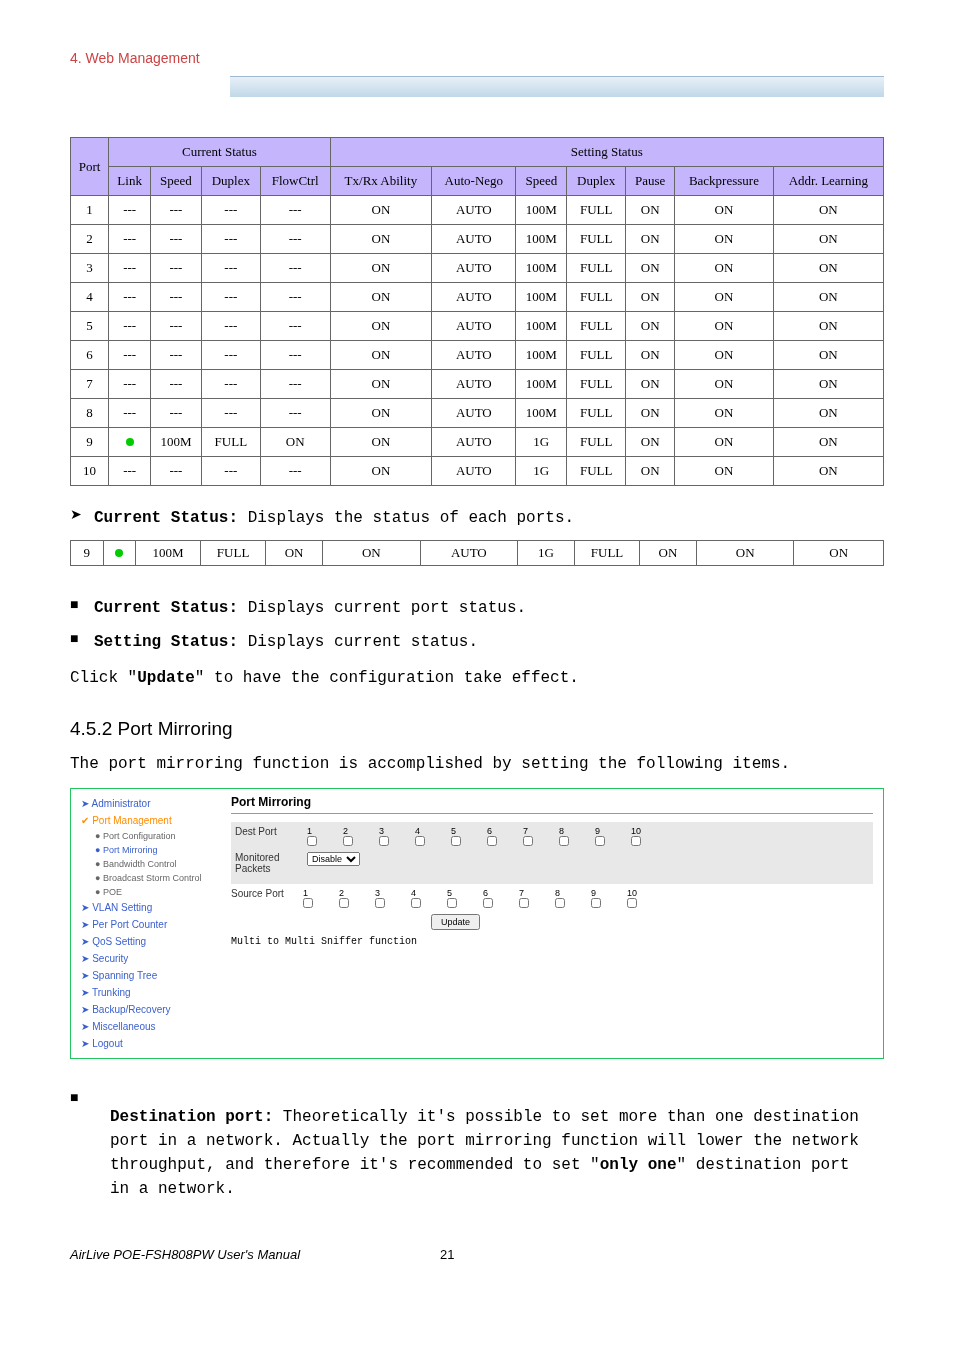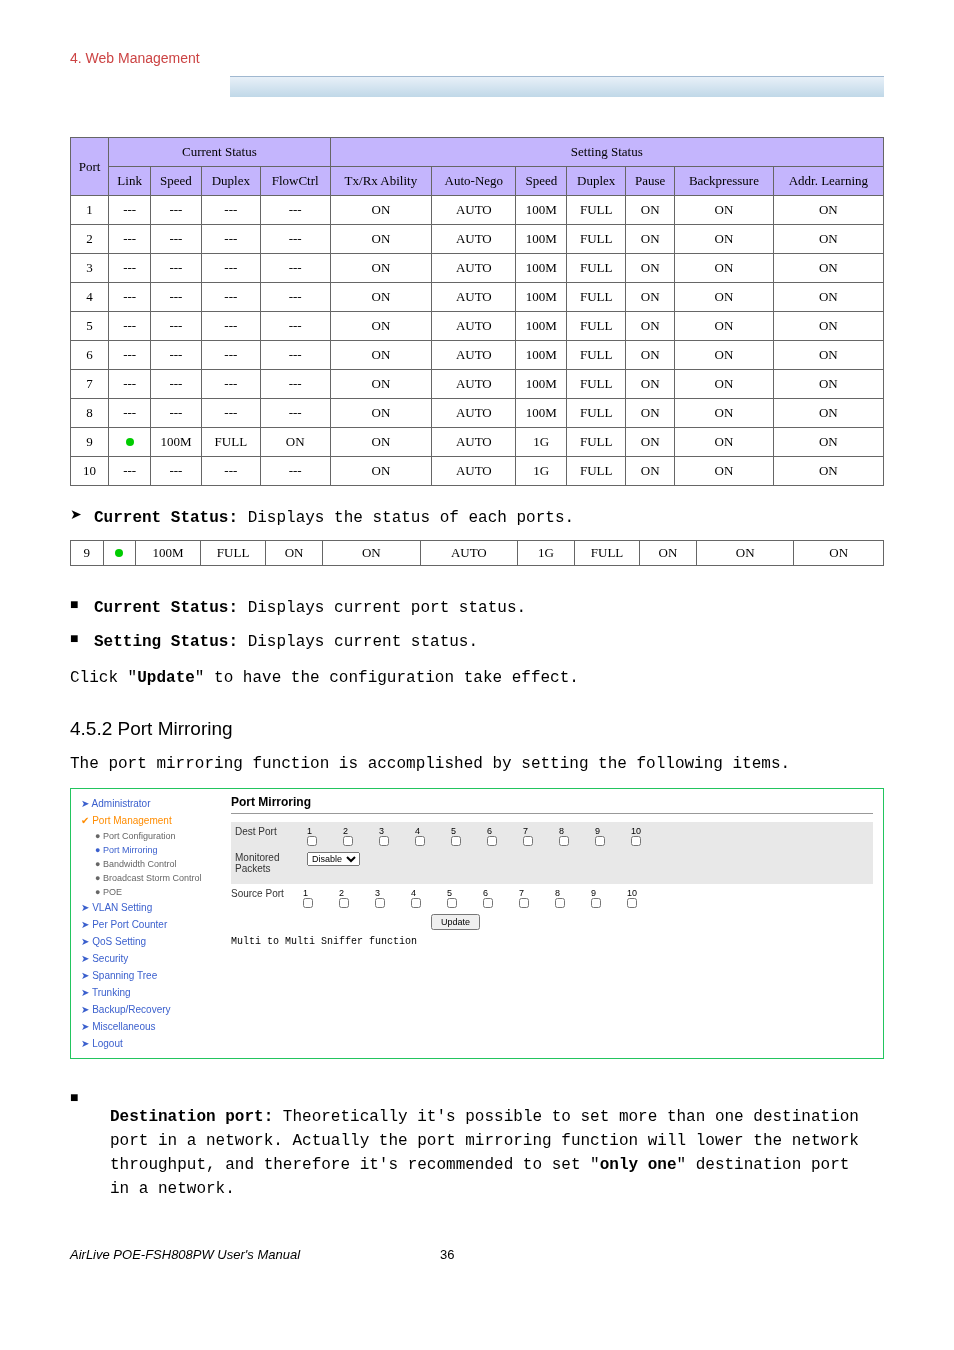--- a/index.html
+++ b/index.html
@@ -380,16 +380,16 @@
   </div>
 </div>
 
 <div class="bullet">
       <span class="sym">■</span>
   <div class="p" style="margin:16px"><strong>Destination port:</strong><span> Theoretically it's possible to set more than one destination port in a network. Actually the port mirroring function will lower the network throughput, and therefore it's recommended to set "</span><strong>only one</strong><span>" destination port in a network.</span></div>
 </div>
 
 <div class="footer">
   <span>AirLive POE-FSH808PW User's Manual</span>
-  <span class="pn">36</span>
+  <span class="pn">21</span>
 </div>
 
 </div>
 
 </body></html>

